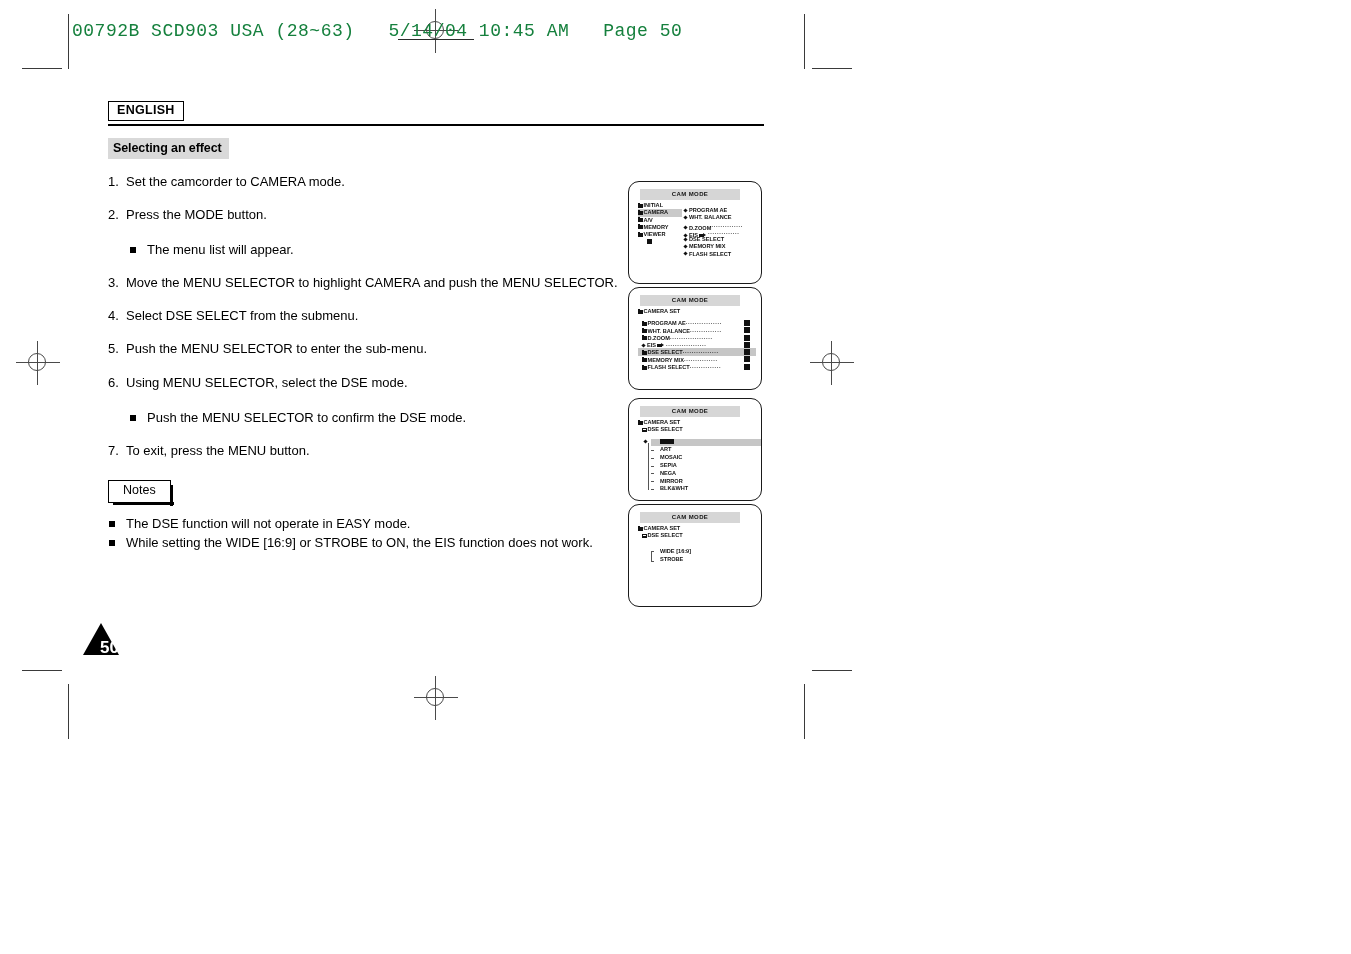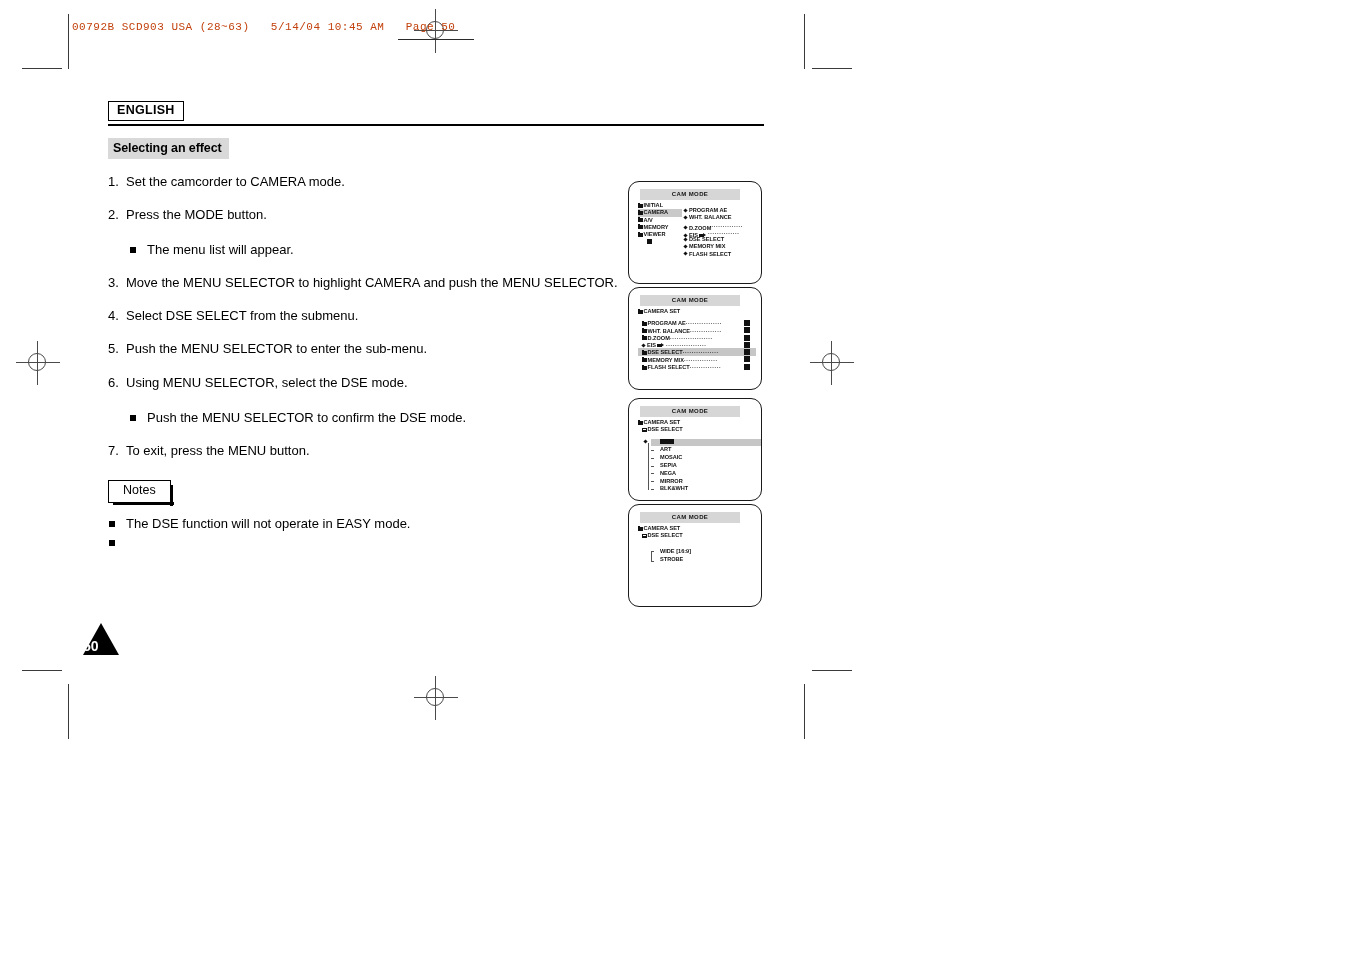--- a/index.html
+++ b/index.html
@@ -46,23 +46,23 @@
     height: 1px; width: 44px;
     background: #4a4a4a;
   }
 
   
   .page-meta {
     position: absolute;
     left: 72px;
     top: 21px;
     font-family: "Liberation Mono", monospace;
-    font-size: 11px;
+    font-size: 18px;
     letter-spacing: 0.5px;
-    color: #c2410c;
+    color: #15803d;
     white-space: pre;
   }
   .meta-rule {
     position: absolute;
     left: 398px;
     top: 39px;
     width: 76px;
     height: 1px;
     background: #2b2b2b;
   }
@@ -209,23 +209,23 @@
     width: 0; height: 0;
     border-left: 18px solid transparent;
     border-right: 18px solid transparent;
     border-bottom: 32px solid #000;
   }
   .page-num .pn-label {
     position: absolute;
     left: 0;
     top: 15px;
     width: 36px;
-    text-align: left;
+    text-align: right;
     color: #fff;
-    font-size: 14px;
+    font-size: 17px;
     font-weight: bold;
   }
 
   
   .lcd {
     position: absolute;
     left: 628px;
     width: 134px;
     border: 1.3px solid #1a1a1a;
     border-radius: 11px;
@@ -545,21 +545,21 @@
           <li><span class="sq"></span><span>Push the MENU SELECTOR to confirm the DSE mode.</span></li>
         </ul></li>
       <li><span class="num">7.</span><span>To exit, press the MENU button.</span></li>
     </ol>
 </div>
 
 <div class="notes-wrap">
   <div class="notes-badge">Notes</div>
   <ul class="notes-list" id="notes-list">
       <li><span class="sq"></span><span>The DSE function will not operate in EASY mode.</span></li>
-      <li><span class="sq"></span></li>
+      <li><span class="sq"></span><span>While setting the WIDE [16:9] or STROBE to ON, the EIS function does not work.</span></li>
     </ul>
 </div>
 
 <div class="page-num">
   <div class="tri"></div>
   <div class="pn-label">50</div>
 </div>
 
 <div class="lcd lcd-1">
   <div class="cam-mode-bar">CAM MODE</div>

